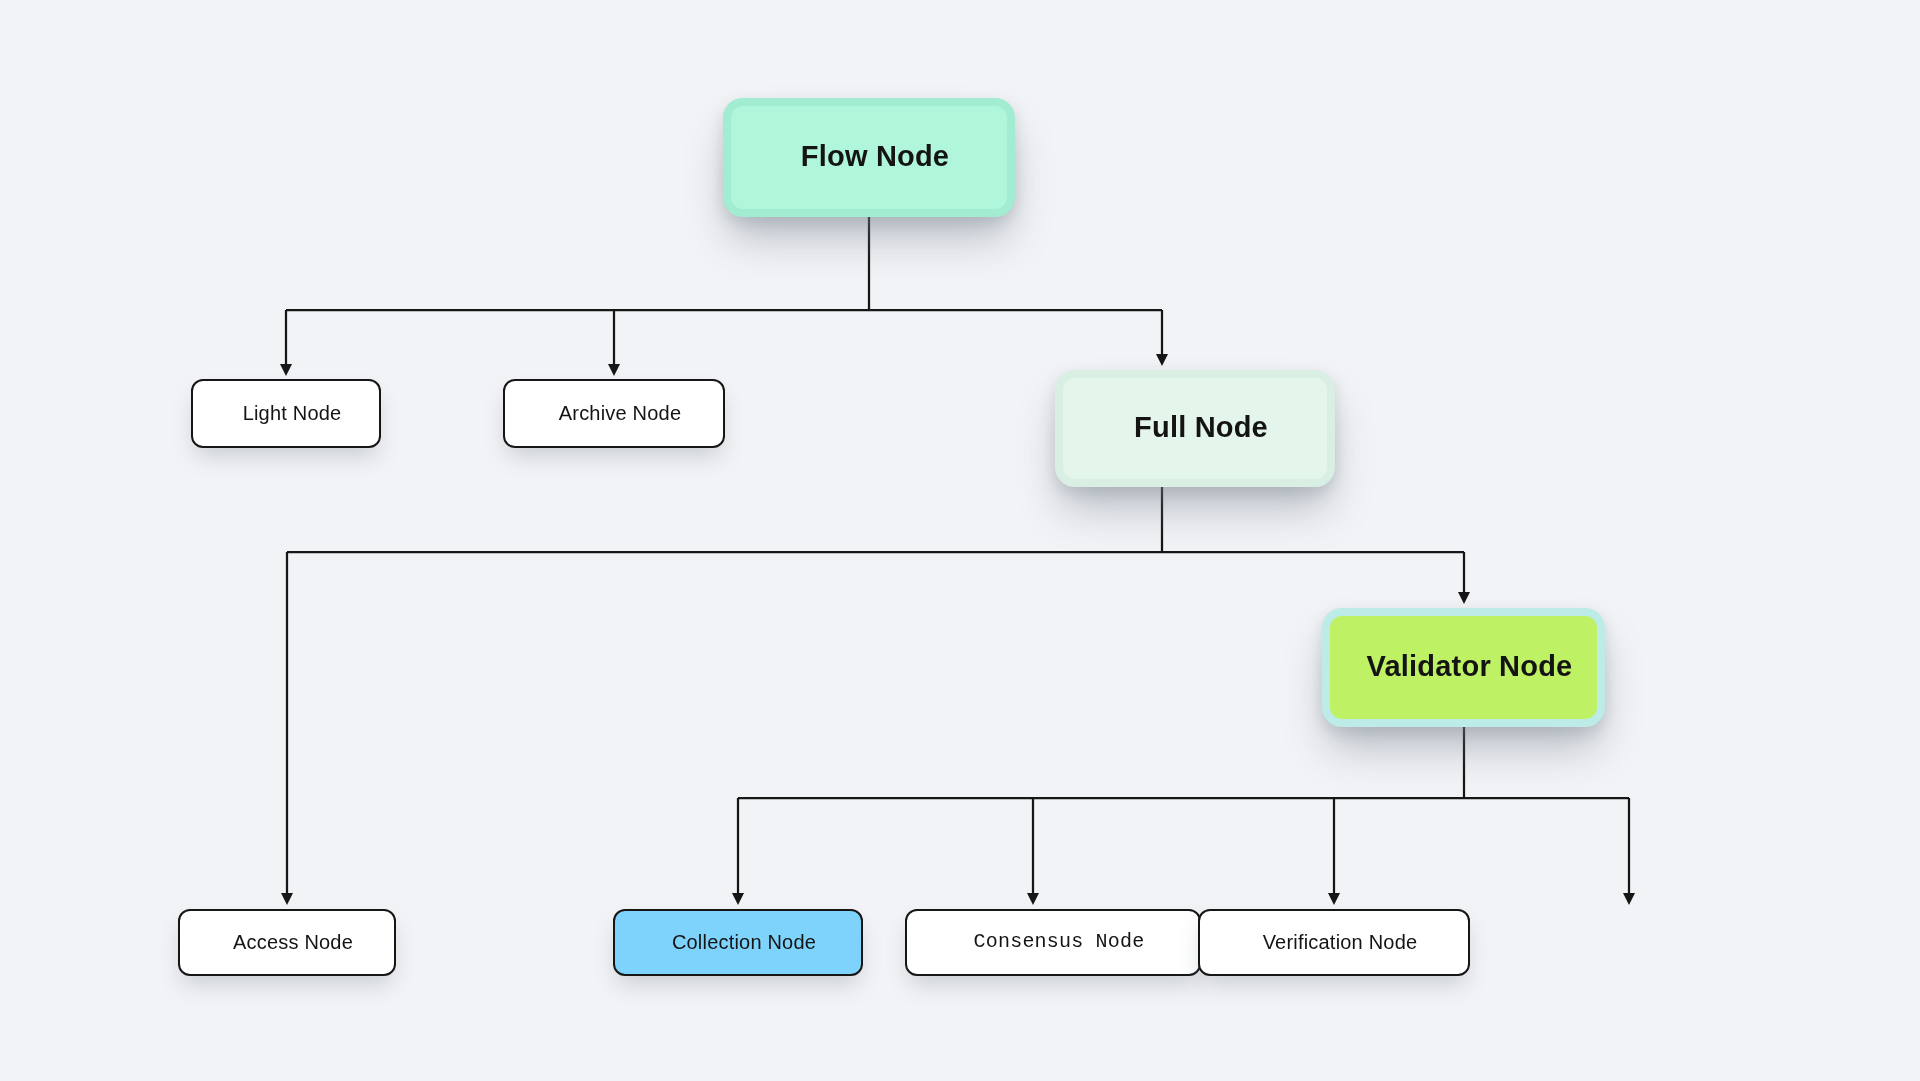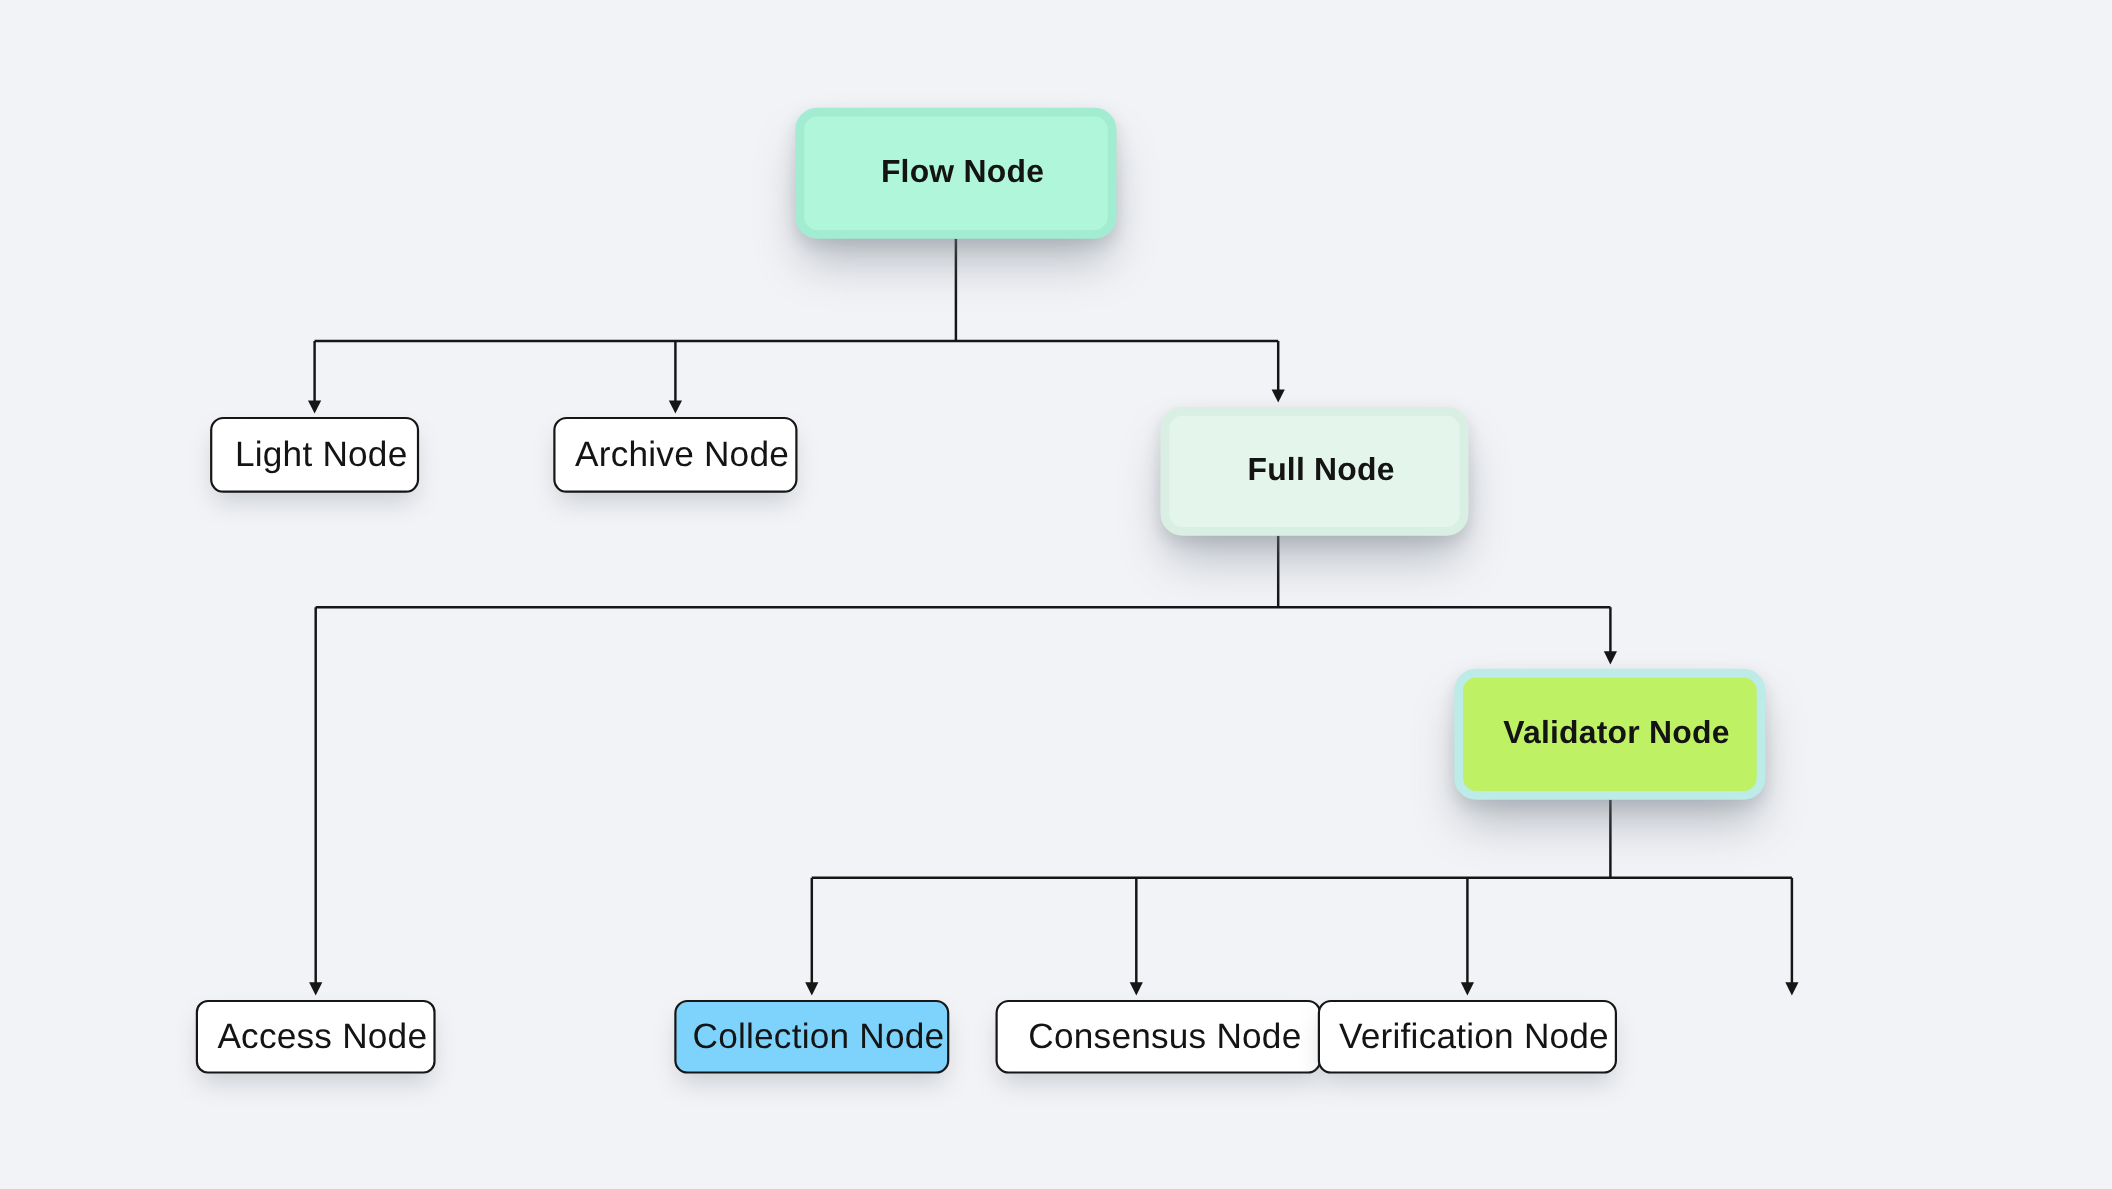--- a/index.html
+++ b/index.html
@@ -47,21 +47,21 @@
     font-size: 29px;
     font-weight: 600;
     box-shadow: 0 26px 42px -6px rgba(110, 122, 133, 0.45),
                 0 6px 14px rgba(110, 122, 133, 0.22);
   }
   
   .box {
     background: #ffffff;
     border: 2.5px solid #161616;
     border-radius: 12px;
-    font-size: 32px;
+    font-size: 20px;
     font-weight: 500;
     box-shadow: 0 12px 22px -4px rgba(110, 122, 133, 0.30);
   }
 </style>
 </head>
 <body>
 
 <div class="canvas">
 
   <svg class="edges" width="1920" height="1081" viewBox="0 0 1920 1081" fill="none" xmlns="http://www.w3.org/2000/svg">
@@ -103,29 +103,29 @@
   </div>
 
   <div class="node pill" style="left: 1055px; top: 370px; width: 280px; height: 117px; background: rgb(228, 246, 236); border-color: rgb(217, 239, 227);">
     <span class="label">Full Node</span>
   </div>
 
   <div class="node pill" style="left: 1322px; top: 608px; width: 283px; height: 119px; background: #bef264; border-color: rgb(188, 235, 232);">
     <span class="label">Validator Node</span>
   </div>
 
-  <div class="node box" style="left: 178px; top: 909px; width: 218px; height: 67px; background: rgb(255, 255, 255); border-color: rgb(22, 22, 22); border-radius: 11px;">
+  <div class="node box" style="left: 178px; top: 909px; width: 218px; height: 67px; background: rgb(255, 255, 255); border-color: rgb(22, 22, 22);">
     <span class="label">Access Node</span>
   </div>
 
   <div class="node box" style="left: 613px; top: 909px; width: 250px; height: 67px; background: #7dd3fc; border-color: rgb(22, 22, 22);">
     <span class="label">Collection Node</span>
   </div>
 
-  <div class="node box" style="left: 905px; top: 909px; width: 296px; height: 67px; background: rgb(255, 255, 255); border-color: rgb(22, 22, 22);">
+  <div class="node box" style="left: 905px; top: 909px; width: 296px; height: 67px; background: rgb(255, 255, 255); border-color: rgb(22, 22, 22); font-family: Liberation Mono, monospace;">
     <span class="label">Consensus Node</span>
   </div>
 
   <div class="node box" style="left: 1198px; top: 909px; width: 272px; height: 67px; background: rgb(255, 255, 255); border-color: rgb(22, 22, 22);">
     <span class="label">Verification Node</span>
   </div>
 
 
 </div>
 

